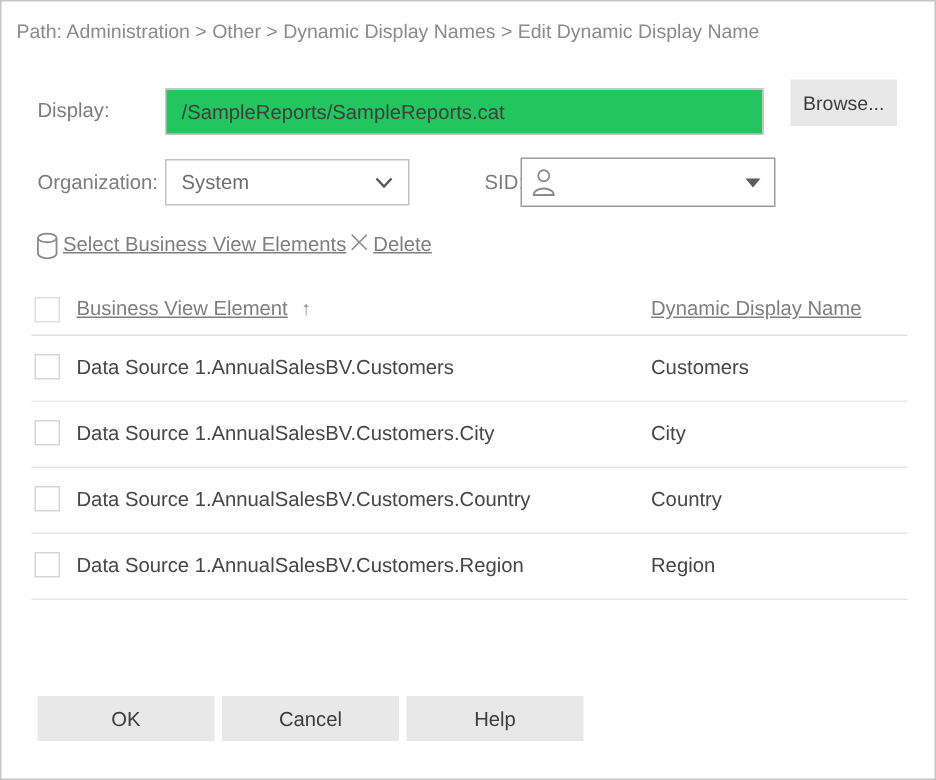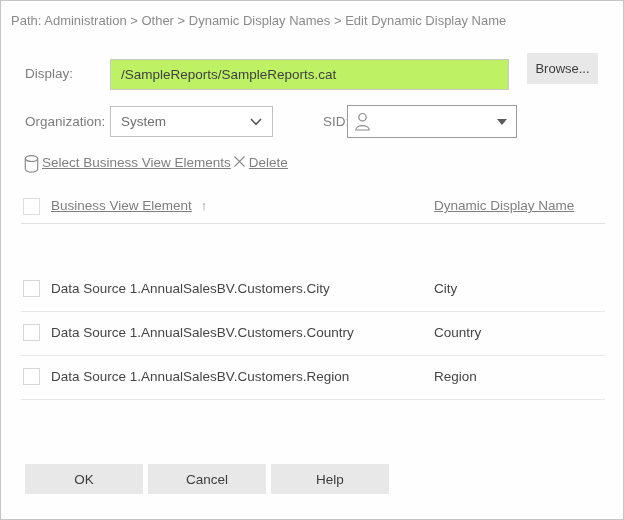--- a/index.html
+++ b/index.html
@@ -9,21 +9,21 @@
     font-family:"Liberation Sans","DejaVu Sans",sans-serif;
     color:#474747; overflow:hidden;
   }
   .breadcrumb { position:absolute; left:10px; top:12px; font-size:13px; color:#8b8b8b; }
   .field-label { font-size:13.5px; color:#7d7d7d; }
   .catalog-label { position:absolute; left:24px; top:65px; }
   .catalog-input {
     position:absolute; left:109px; top:58px; width:399px; height:31px;
     border:1px solid #c9c9c9; padding:0 10px; box-sizing:border-box;
     font-family:"Liberation Sans","DejaVu Sans",sans-serif; font-size:13.5px;
-    color:#3f3f3f; background:#bef264; outline:none;
+    color:#3f3f3f; background:#22c55e; outline:none;
   }
   .browse-btn {
     position:absolute; left:526px; top:52px; width:71px; height:31px;
     background:#e8e8e8; border:none; font-size:13px; color:#3d3d3d;
     font-family:inherit; cursor:pointer;
   }
   .org-label { position:absolute; left:24px; top:113px; }
   .org-select {
     position:absolute; left:109px; top:105px; width:163px; height:31px;
     border:1px solid #c2c2c2; background:#fff; box-sizing:border-box;
@@ -122,20 +122,25 @@
   <div class="header-row">
     <span class="cb"></span>
     <span class="col1">
       <span class="link">Business View Element</span><span class="sort-arrow">↑</span>
     </span>
     <span class="col2">
       <span class="link">Dynamic Display Name</span>
     </span>
   </div>
 
+  <div class="row" style="top:222px">
+    <span class="cb"></span>
+    <span class="col1">Data Source 1.AnnualSalesBV.Customers</span>
+    <span class="col2">Customers</span>
+  </div>
   <div class="row" style="top:266px">
     <span class="cb"></span>
     <span class="col1">Data Source 1.AnnualSalesBV.Customers.City</span>
     <span class="col2">City</span>
   </div>
   <div class="row" style="top:310px">
     <span class="cb"></span>
     <span class="col1">Data Source 1.AnnualSalesBV.Customers.Country</span>
     <span class="col2">Country</span>
   </div>

